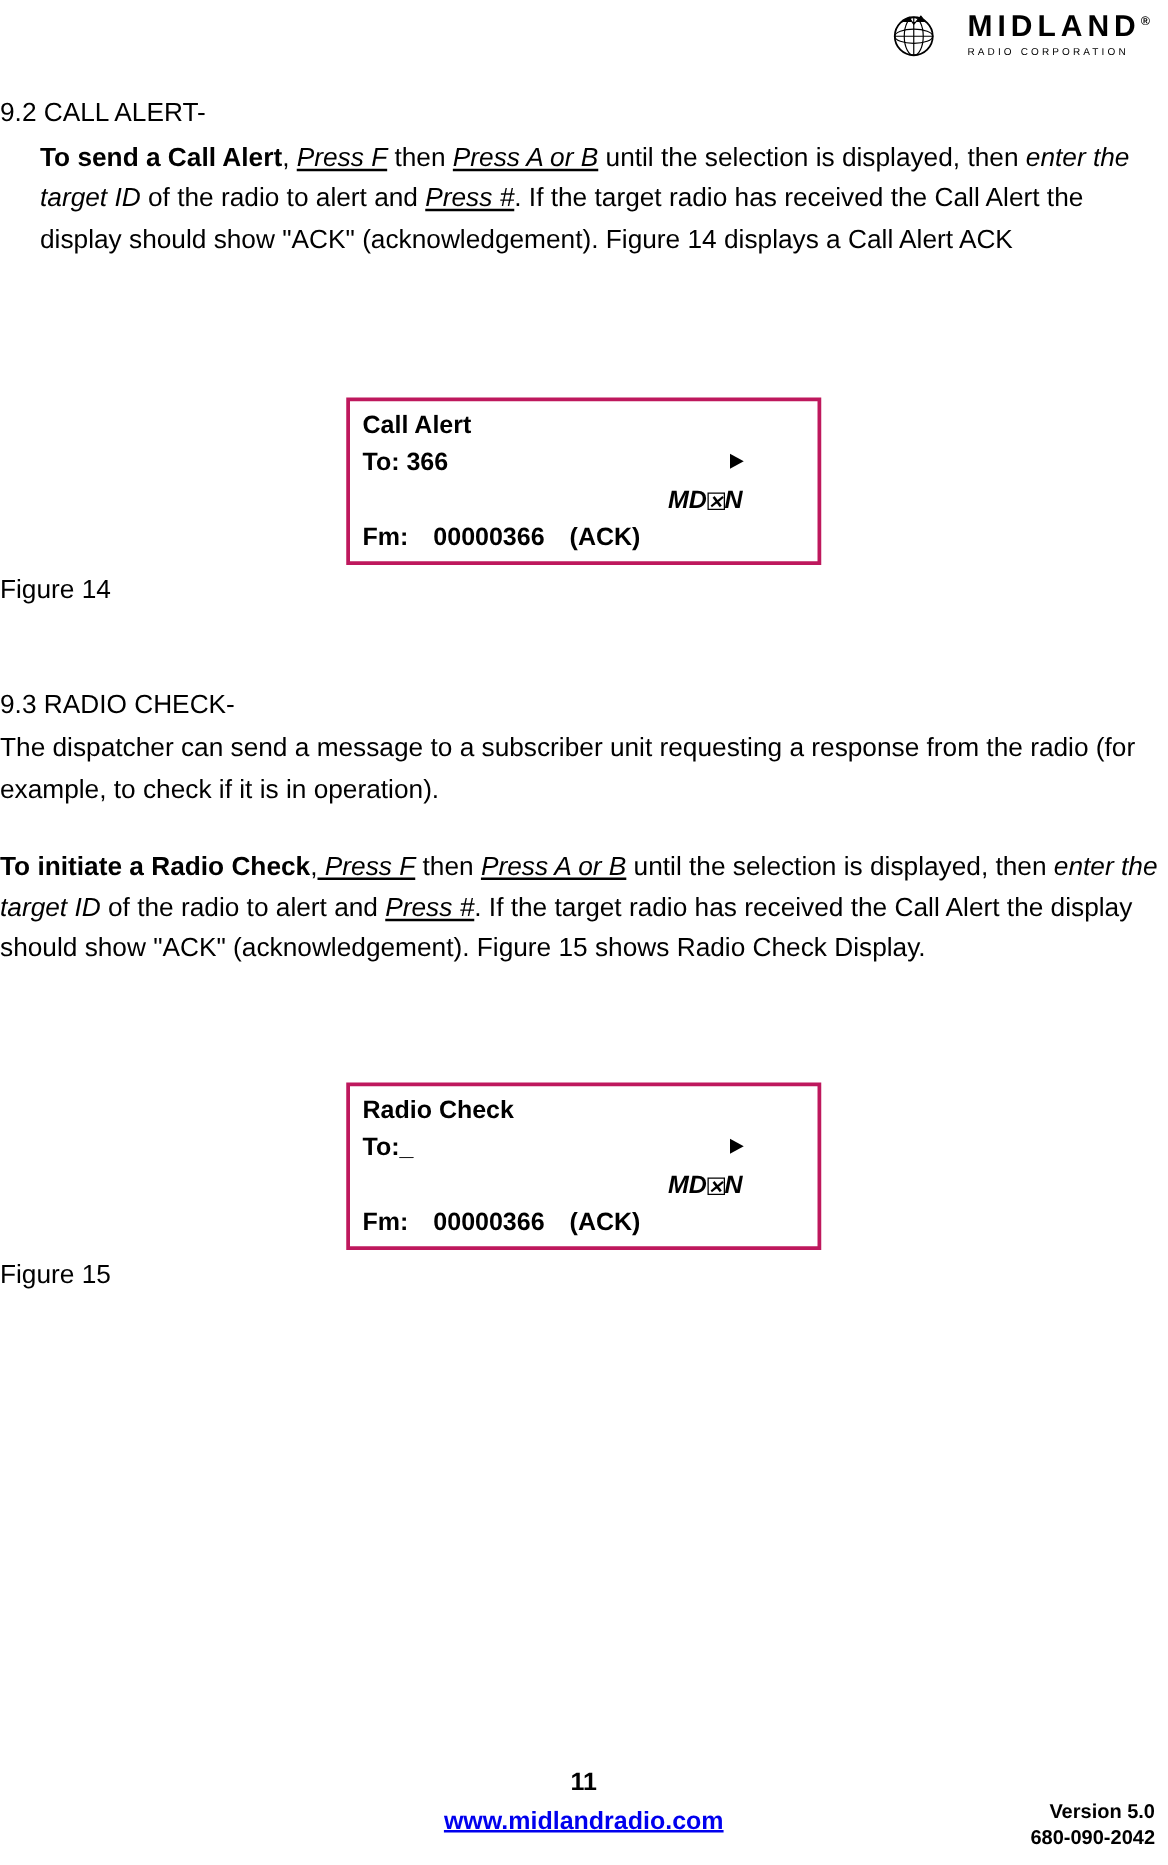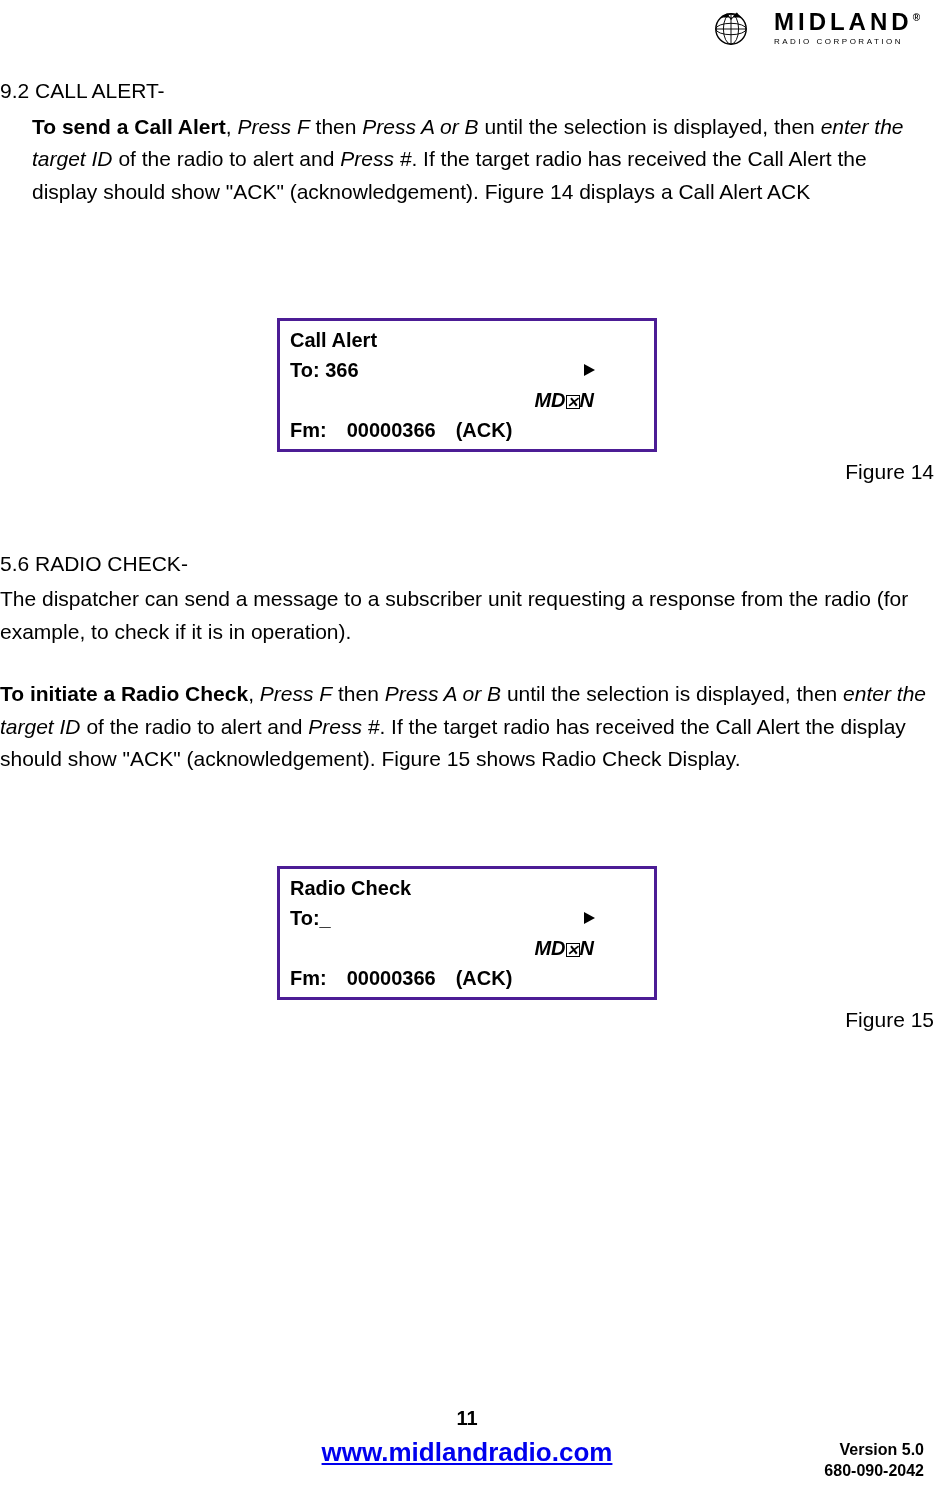--- a/index.html
+++ b/index.html
@@ -65,23 +65,24 @@
       line-height: 1.55;
     }
     .bold {
       font-weight: bold;
     }
     .italic {
       font-style: italic;
     }
     .underline-italic {
       font-style: italic;
+      text-decoration: underline;
     }
     .display-box {
-      border: 3px solid #4c1d95;
+      border: 3px solid #be185d;
       width: 380px;
       margin: 0 auto;
       padding: 4px 10px;
       font-weight: bold;
       font-size: 20px;
       line-height: 1.5;
     }
     .display-row {
       display: flex;
       justify-content: space-between;
@@ -103,21 +104,21 @@
       display: inline-block;
       width: 14px;
       height: 14px;
       line-height: 12px;
       text-align: center;
       font-size: 14px;
       vertical-align: 0px;
       font-weight: bold;
     }
     .fig-caption {
-      text-align: right;
+      text-align: left;
       font-size: 21px;
       margin-top: 4px;
     }
     .fm-row {
       display: flex;
       gap: 20px;
     }
     .footer {
       position: absolute;
       bottom: 20px;
@@ -125,21 +126,21 @@
       text-align: center;
     }
     .page-num {
       font-weight: bold;
       font-size: 20px;
     }
     .footer-link {
       color: #0000EE;
       text-decoration: underline;
       font-weight: bold;
-      font-size: 26px;
+      font-size: 20px;
     }
     .footer-right {
       position: absolute;
       bottom: 10px;
       right: 10px;
       text-align: right;
       font-size: 16px;
       line-height: 1.3;
       font-weight: bold;
     }
@@ -188,21 +189,21 @@
     <div class="fm-row">
       <span>Fm:</span>
       <span>00000366</span>
       <span>(ACK)</span>
     </div>
   </div>
   <div class="fig-caption">Figure 14</div>
 
   <div style="height:60px"></div>
 
-  <div class="section-heading">5.6 RADIO CHECK-</div>
+  <div class="section-heading">9.3 RADIO CHECK-</div>
   <div class="para">The dispatcher can send a message to a subscriber unit requesting a response from the radio (for example, to check if it is in operation).</div>
 
   <div style="height:30px"></div>
 
   <div class="para">
     <span class="bold">To initiate a Radio Check</span><span>,</span><span class="underline-italic"> Press F</span><span> then </span><span class="underline-italic">Press A or B</span><span> until the selection is displayed, then </span><span class="italic">enter the target ID</span><span> of the radio to alert and </span><span class="underline-italic">Press #</span><span>. If the target radio has received the Call Alert the display should show "ACK" (acknowledgement). Figure 15 shows Radio Check Display.</span>
   </div>
 
   <div style="height:90px"></div>
 

